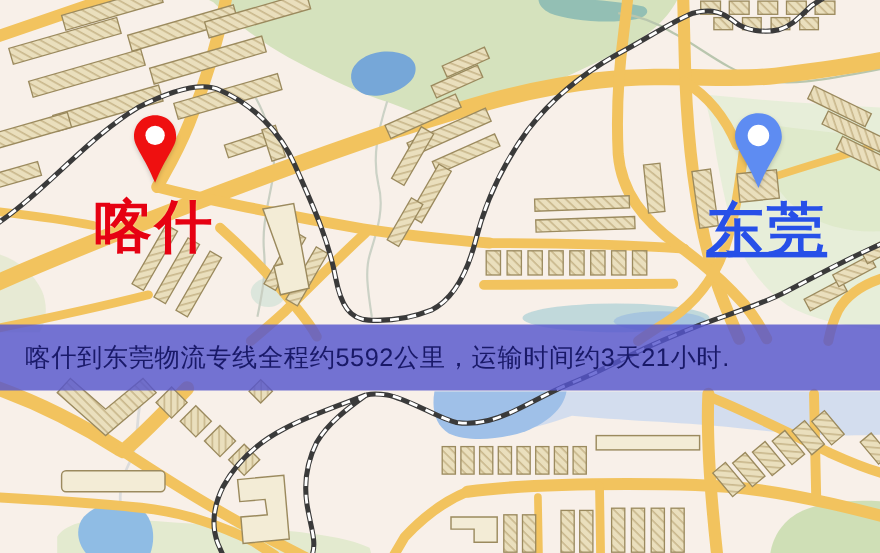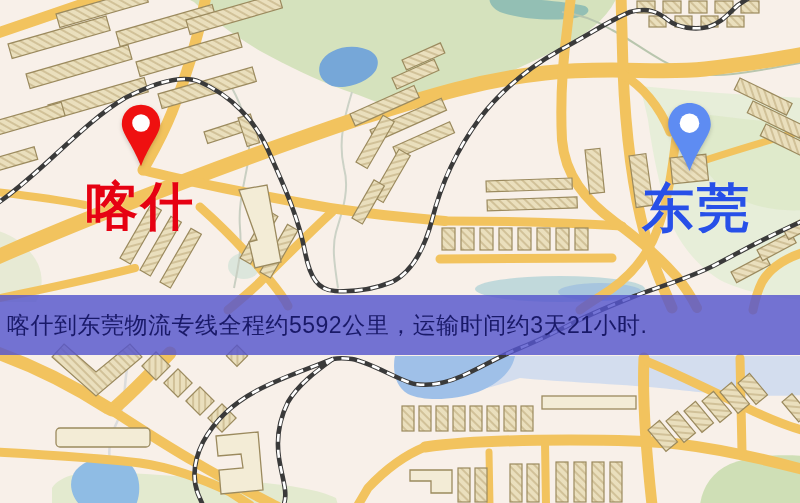--- a/index.html
+++ b/index.html
@@ -2,36 +2,36 @@
 <html style="--origin-pin: #ef1010; --destination-pin: #5e8cf2; --origin-label: #e60112; --destination-label: #2750e8; --banner-bg: rgba(86,86,205,0.82); --banner-text: #191968;"><head>
 <meta charset="utf-8">
 <style>
   html,body{margin:0;padding:0;background:#222;}
   .stage{position:relative;width:800px;height:503px;overflow:hidden;
          font-family:"Liberation Sans",sans-serif;background:#f8f0e9;}
   .map-svg{position:absolute;left:0;top:0;width:800px;height:503px;display:block;}
   
   .banner{position:absolute;left:0;top:295px;width:800px;height:60px;
           background:var(--banner-bg,rgba(86,86,205,0.82));
-          display:flex;align-items:center;box-sizing:border-box;padding-left:7px;}
+          display:flex;align-items:center;box-sizing:border-box;padding-left:23px;}
   .banner-text{font-size:23px;color:var(--banner-text,#191968);letter-spacing:0.5px;
                font-family:"Liberation Sans",sans-serif;white-space:nowrap;}
   
   .pin{position:absolute;line-height:0;}
   .pin svg{display:block;filter:drop-shadow(0 2px 2px rgba(0,0,0,0.18));}
   .pin-origin{left:118px;top:102px;width:46px;height:67px;}
   .pin-dest{left:664px;top:100px;width:51px;height:74px;}
   .pin-origin path{fill:var(--origin-pin,#ef1010);}
   .pin-dest path{fill:var(--destination-pin,#5e8cf2);}
   
   .place-label{position:absolute;font-family:"DejaVu Serif","Liberation Serif",serif;
                font-weight:bold;font-size:52px;letter-spacing:3px;white-space:nowrap;
                text-shadow:0 0 2px rgba(255,255,255,0.35);}
   .label-origin{left:86px;top:172px;color:var(--origin-label,#e60112);}
-  .label-dest{left:642px;top:174px;color:var(--destination-label,#2750e8);}
+  .label-dest{left:642px;top:174px;color:var(--destination-label,#2750e8);text-decoration:underline;}
 </style>
 </head>
 <body>
 
 <div class="stage">
 
   <svg class="map-svg" viewBox="0 0 800 503" xmlns="http://www.w3.org/2000/svg">
     <defs>
       <pattern id="hatch" width="6" height="6" patternUnits="userSpaceOnUse" patternTransform="rotate(-45)">
         <rect width="6" height="6" fill="#eadfbd"></rect>

